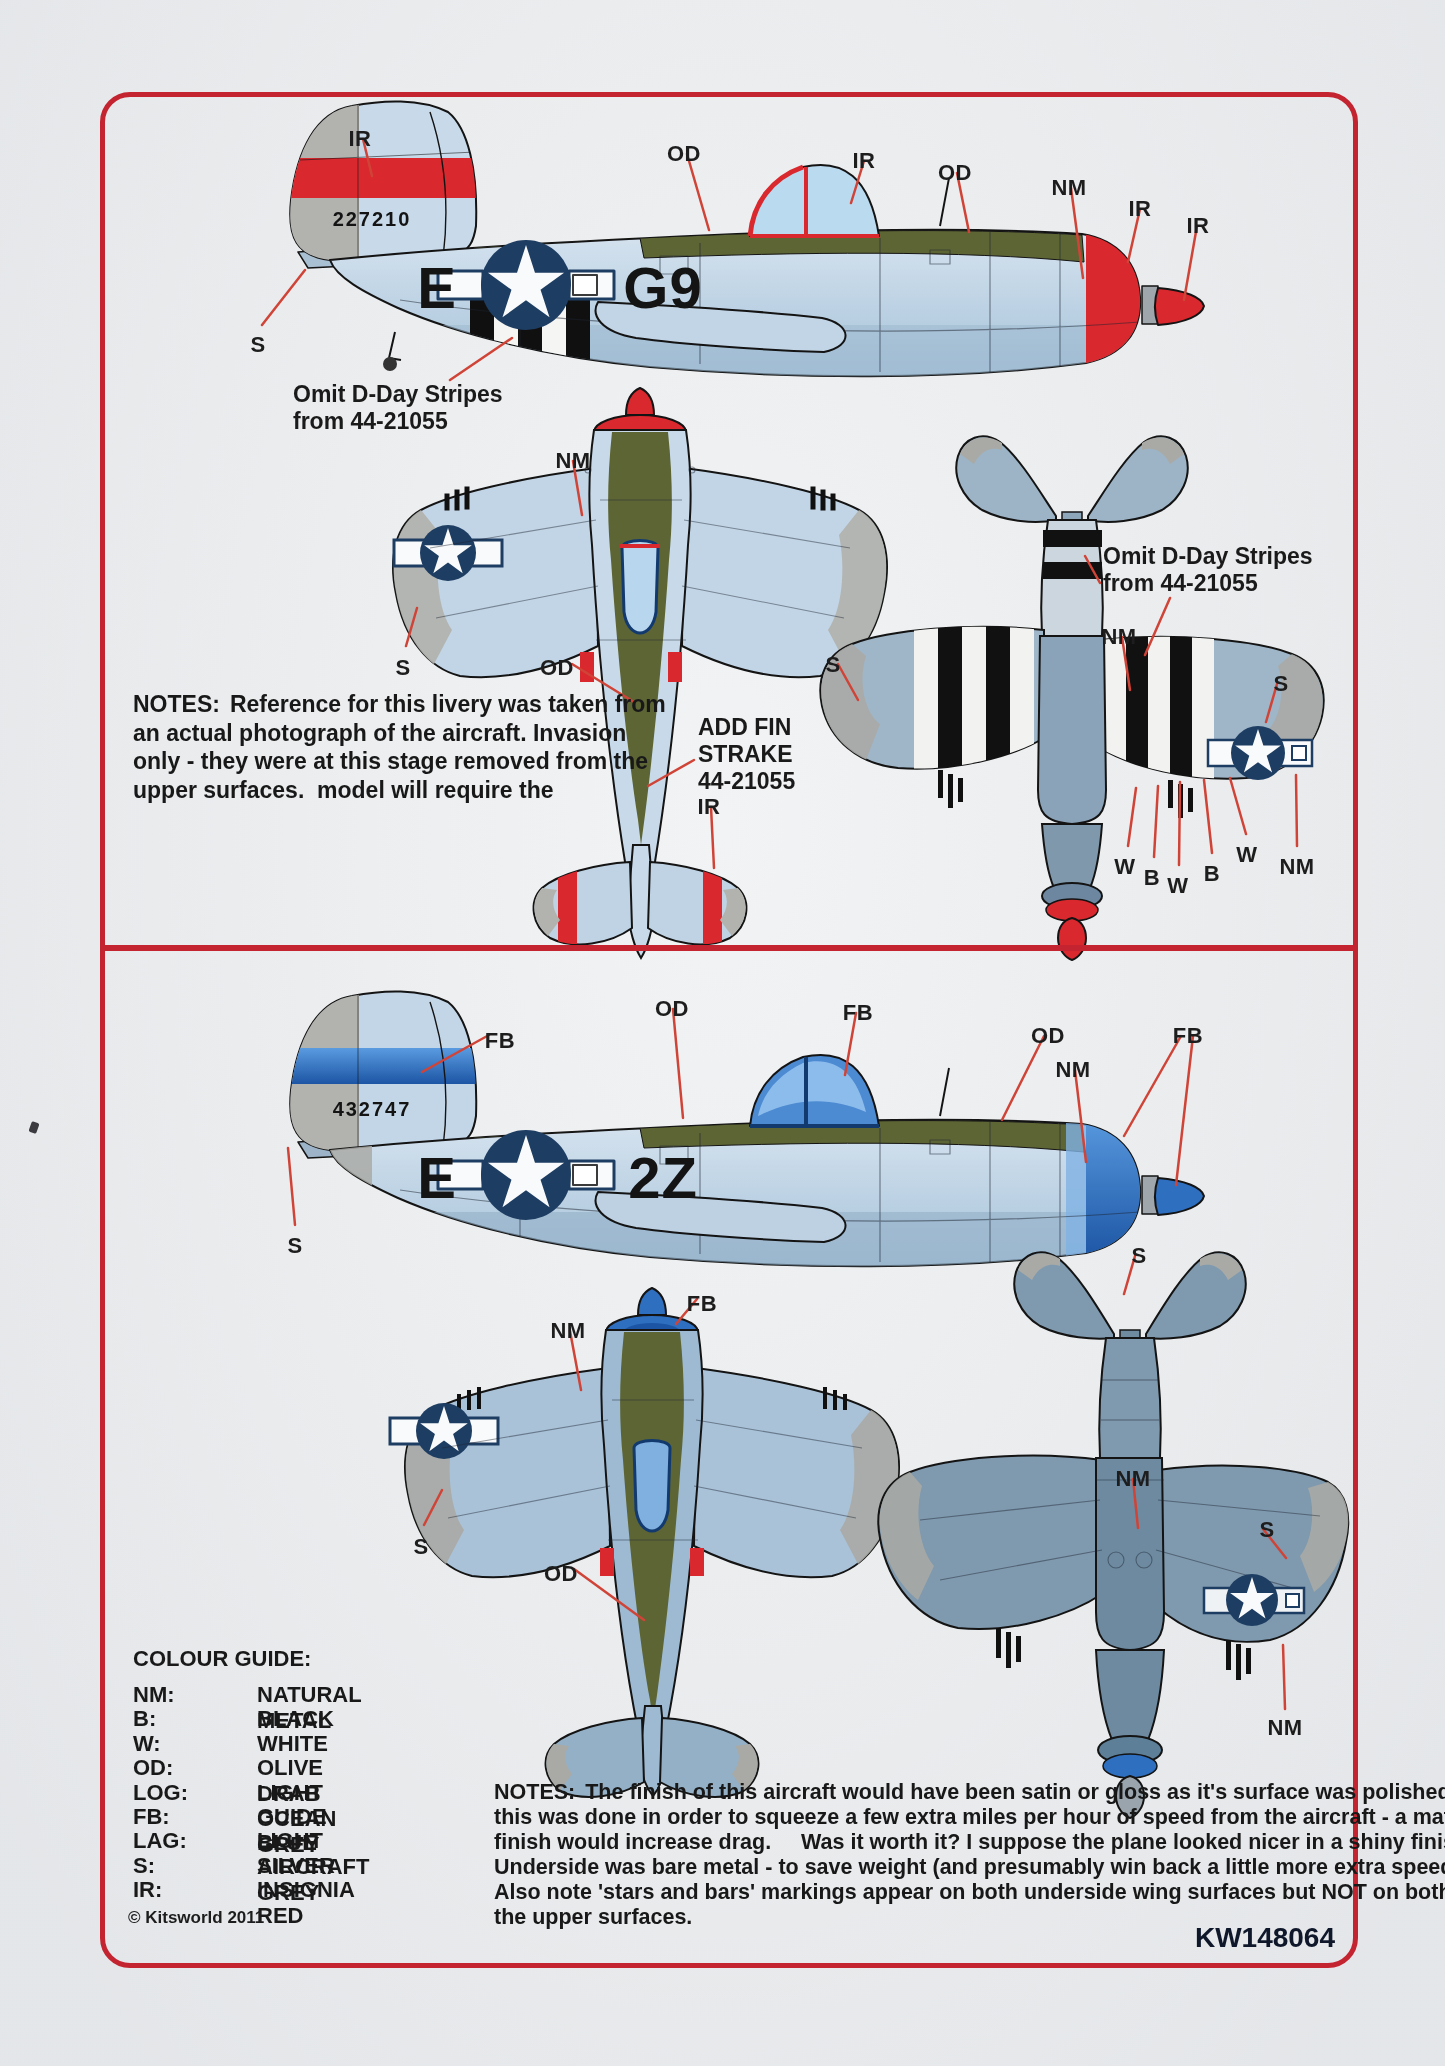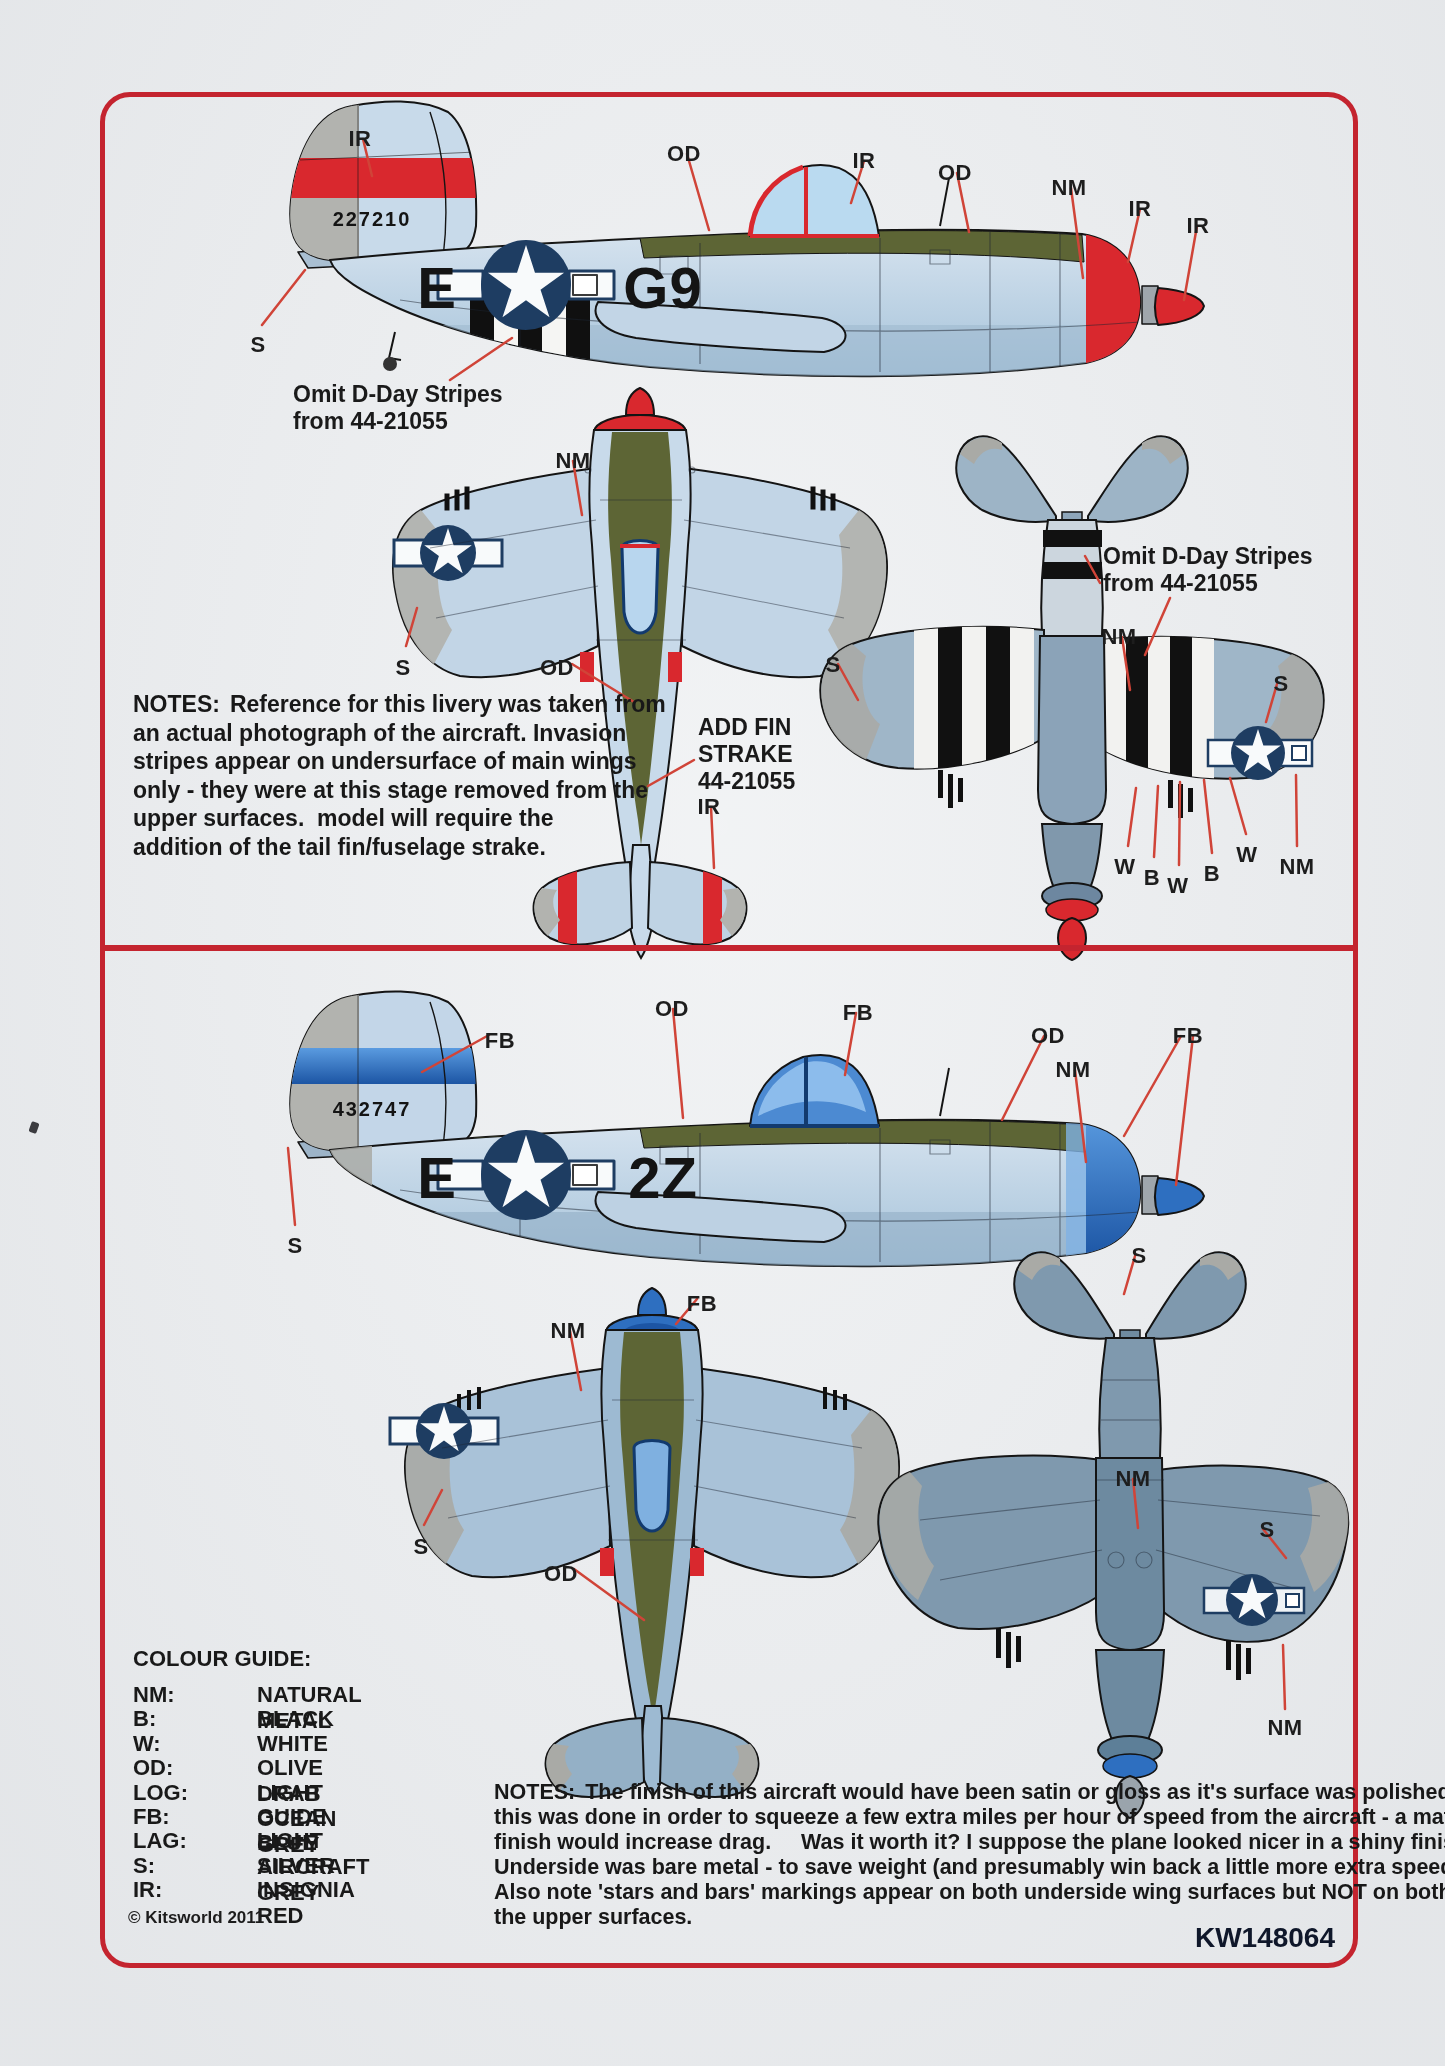--- a/index.html
+++ b/index.html
@@ -335,24 +335,22 @@
 <div class="marking bigcode" style="left:437px;top:287px;">E</div>
 <div class="marking bigcode" style="left:663px;top:287px;">G9</div>
 <div class="marking serial" style="left:372px;top:1109px;">432747</div>
 <div class="marking bigcode" style="left:437px;top:1177px;">E</div>
 <div class="marking bigcode" style="left:663px;top:1177px;">2Z</div>
 
 
 <div class="notes" id="notes1">
       <div class="ln"><span class="nlabel">NOTES:</span>Reference for this livery was taken from</div>
       <div class="ln">an actual photograph of the aircraft. Invasion</div>
-      <div class="ln">stripes appear on undersurface of main wings</div>
       <div class="ln">only - they were at this stage removed from the</div>
       <div class="ln">upper surfaces.  model will require the</div>
-      <div class="ln">addition of the tail fin/fuselage strake.</div>
     </div>
 <div class="notes" id="notes2">
       <div class="ln"><span class="nlabel">NOTES:</span>The finish of this aircraft would have been satin or gloss as it's surface was polished -</div>
       <div class="ln">this was done in order to squeeze a few extra miles per hour of speed from the aircraft - a matt</div>
       <div class="ln">finish would increase drag.     Was it worth it? I suppose the plane looked nicer in a shiny finish!</div>
       <div class="ln">Underside was bare metal - to save weight (and presumably win back a little more extra speed!).</div>
       <div class="ln">Also note 'stars and bars' markings appear on both underside wing surfaces but NOT on both</div>
       <div class="ln">the upper surfaces.</div>
     </div>
 

